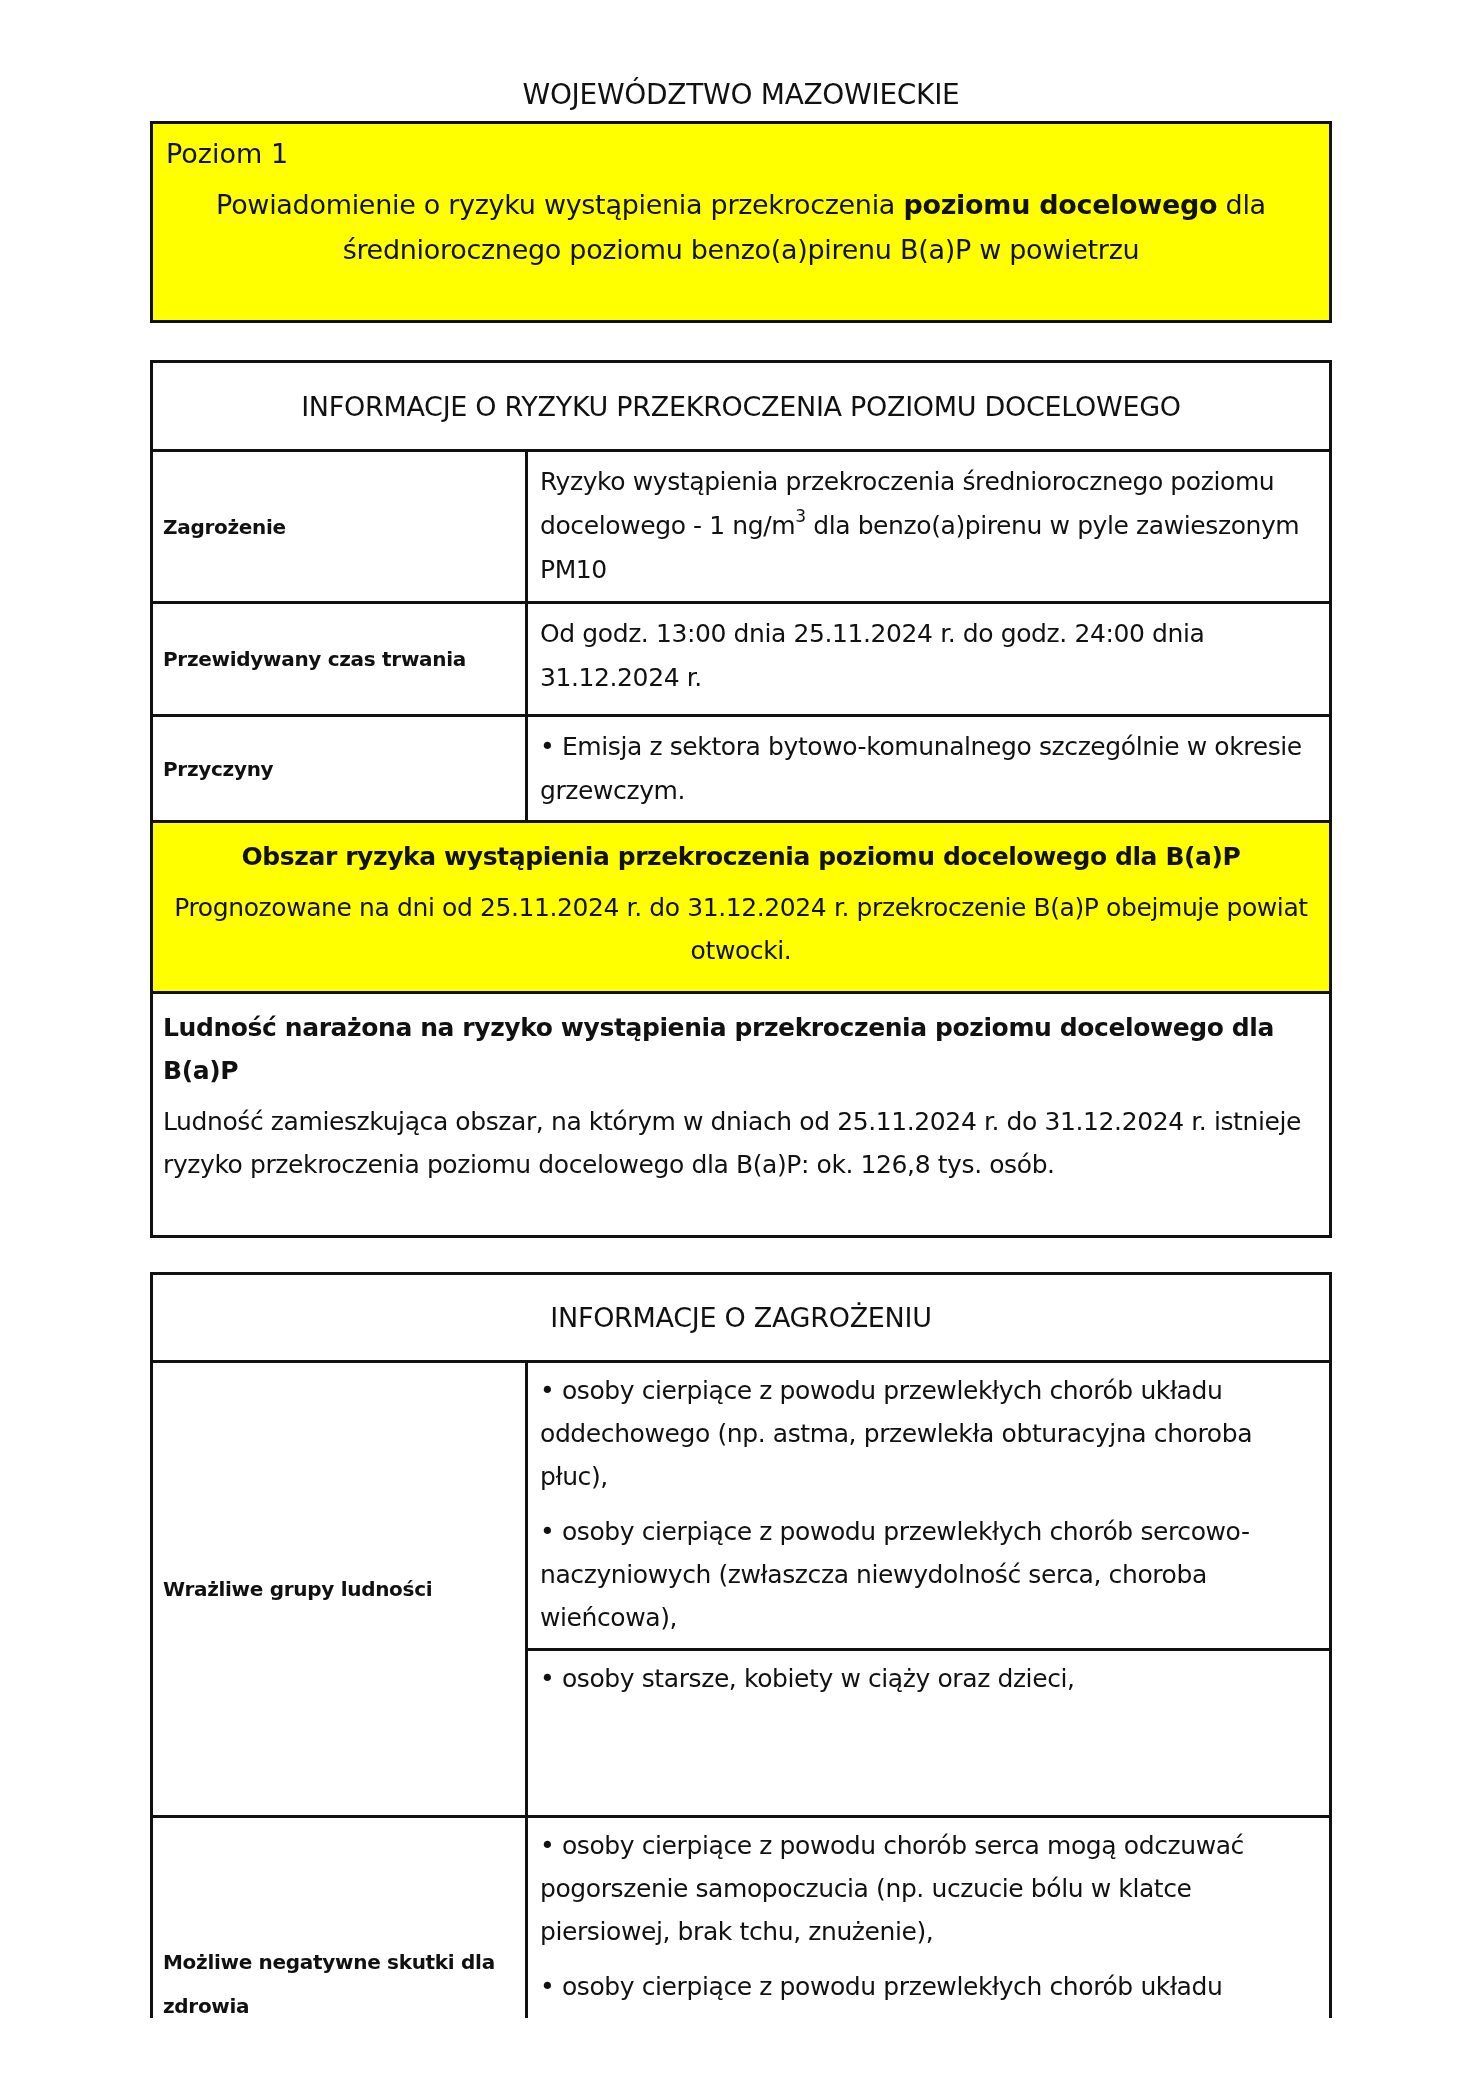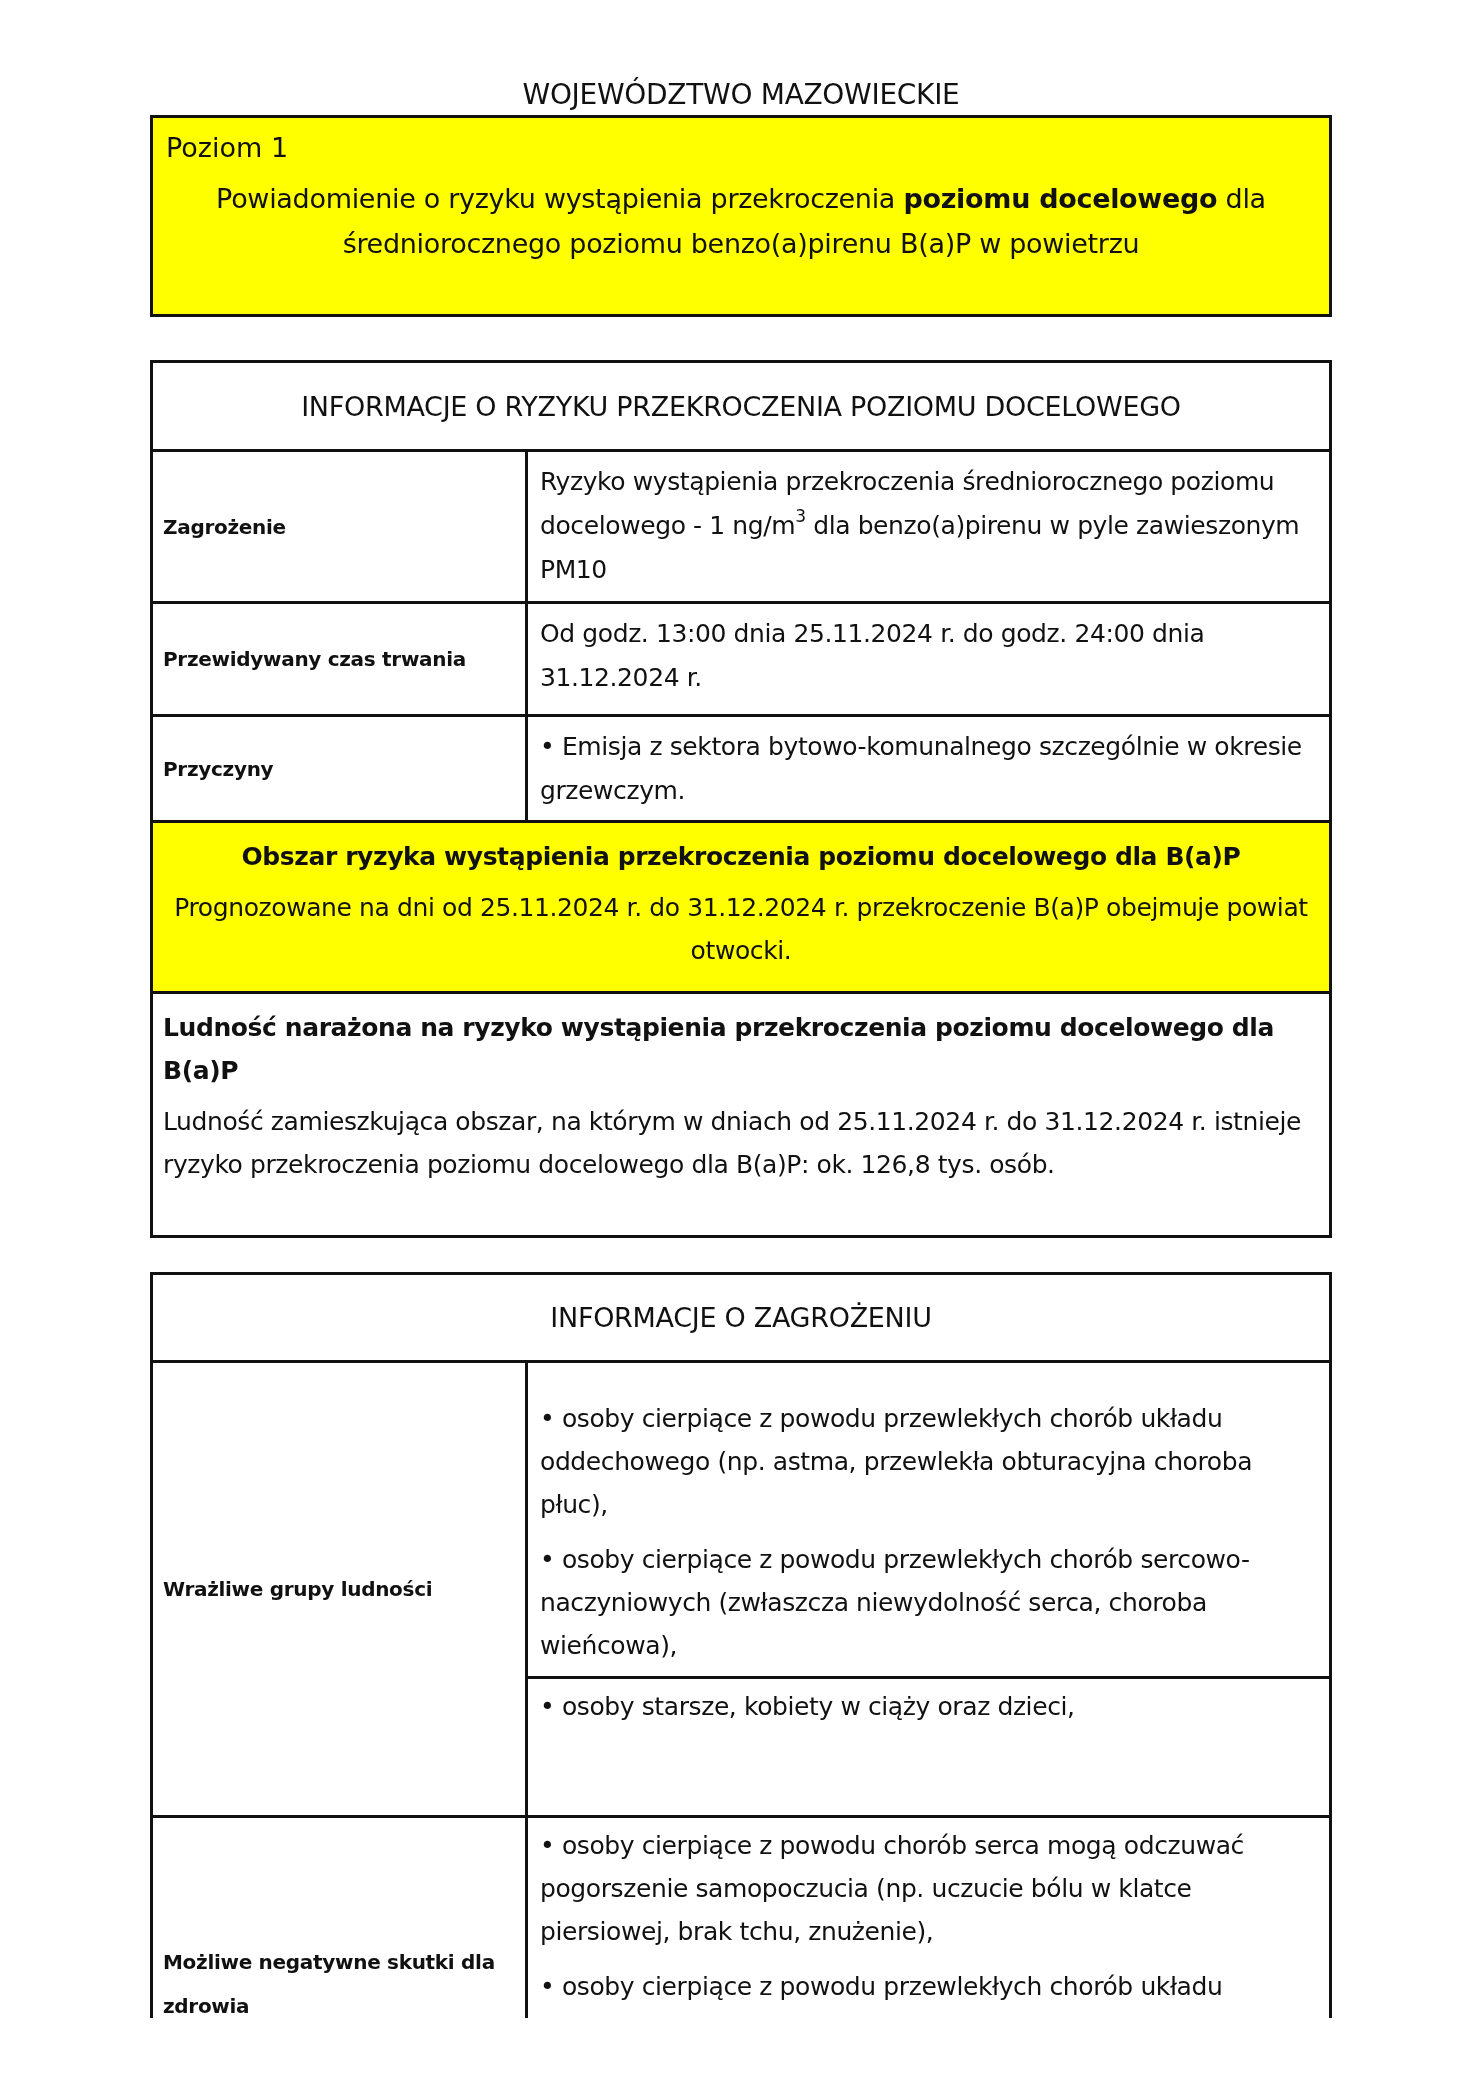--- a/index.html
+++ b/index.html
@@ -2,21 +2,21 @@
 <html><head>
 <meta charset="utf-8">
 <style>
   html, body { margin: 0; padding: 0; background: #ffffff; }
   body { width: 1479px; height: 2093px; position: relative; overflow: hidden;
          font-family: "DejaVu Sans", sans-serif; color: #111111; }
   .page-title { position: absolute; left: 150px; top: 78px; width: 1182px; text-align: center;
                 font-size: 28px; letter-spacing: -0.3px; }
   .box { position: absolute; left: 150px; width: 1176px; border: 3px solid #111; box-sizing: content-box; }
   .yellow { background: #ffff00; }
-  .level-box { top: 115px; height: 196px; text-decoration: underline; }
+  .level-box { top: 121px; height: 196px; text-decoration: underline; }
   .level-box .level { position: absolute; left: 13px; top: 14px; font-size: 27px; }
   .level-box .headline { position: absolute; left: 40px; right: 40px; top: 58px; text-align: center;
                          font-size: 27px; line-height: 45px; letter-spacing: -0.3px; }
   .level-box b { font-weight: bold; }
 
   .tbl { position: absolute; left: 150px; width: 1182px; border: 3px solid #111; box-sizing: border-box; }
   .tbl-head { border-bottom: 3px solid #111; text-align: center; font-size: 27px; letter-spacing: -0.3px;
               display: flex; align-items: center; justify-content: center; }
   .row { display: flex; border-bottom: 3px solid #111; box-sizing: border-box; }
   .row:last-child { border-bottom: none; }
@@ -70,21 +70,21 @@
       <div class="b">Ludność zamieszkująca obszar, na którym w dniach od 25.11.2024 r. do 31.12.2024 r. istnieje ryzyko przekroczenia poziomu docelowego dla B(a)P: ok. 126,8 tys. osób.</div>
     </div>
   </div>
 </div>
 
 <div class="tbl" style="top:1272px; height:900px;">
   <div class="tbl-head" style="height:85px;">INFORMACJE O ZAGROŻENIU</div>
   <div class="row" style="height:455px;">
     <div class="cell-label">Wrażliwe grupy ludności</div>
     <div class="col-right">
-      <div class="sub" style="height:288px; box-sizing:border-box;margin-top:28px;">
+      <div class="sub" style="height:288px; box-sizing:border-box;">
         <p>• osoby cierpiące z powodu przewlekłych chorób układu oddechowego (np. astma, przewlekła obturacyjna choroba płuc),</p>
         <p>• osoby cierpiące z powodu przewlekłych chorób sercowo-naczyniowych (zwłaszcza niewydolność serca, choroba wieńcowa),</p>
       </div>
       <div class="sub">
         <p>• osoby starsze, kobiety w ciąży oraz dzieci,</p>
       </div>
     </div>
   </div>
   <div class="row" style="height:360px;">
     <div class="cell-label" style="align-items:flex-start; padding-top:122px;">Możliwe negatywne skutki dla zdrowia</div>

